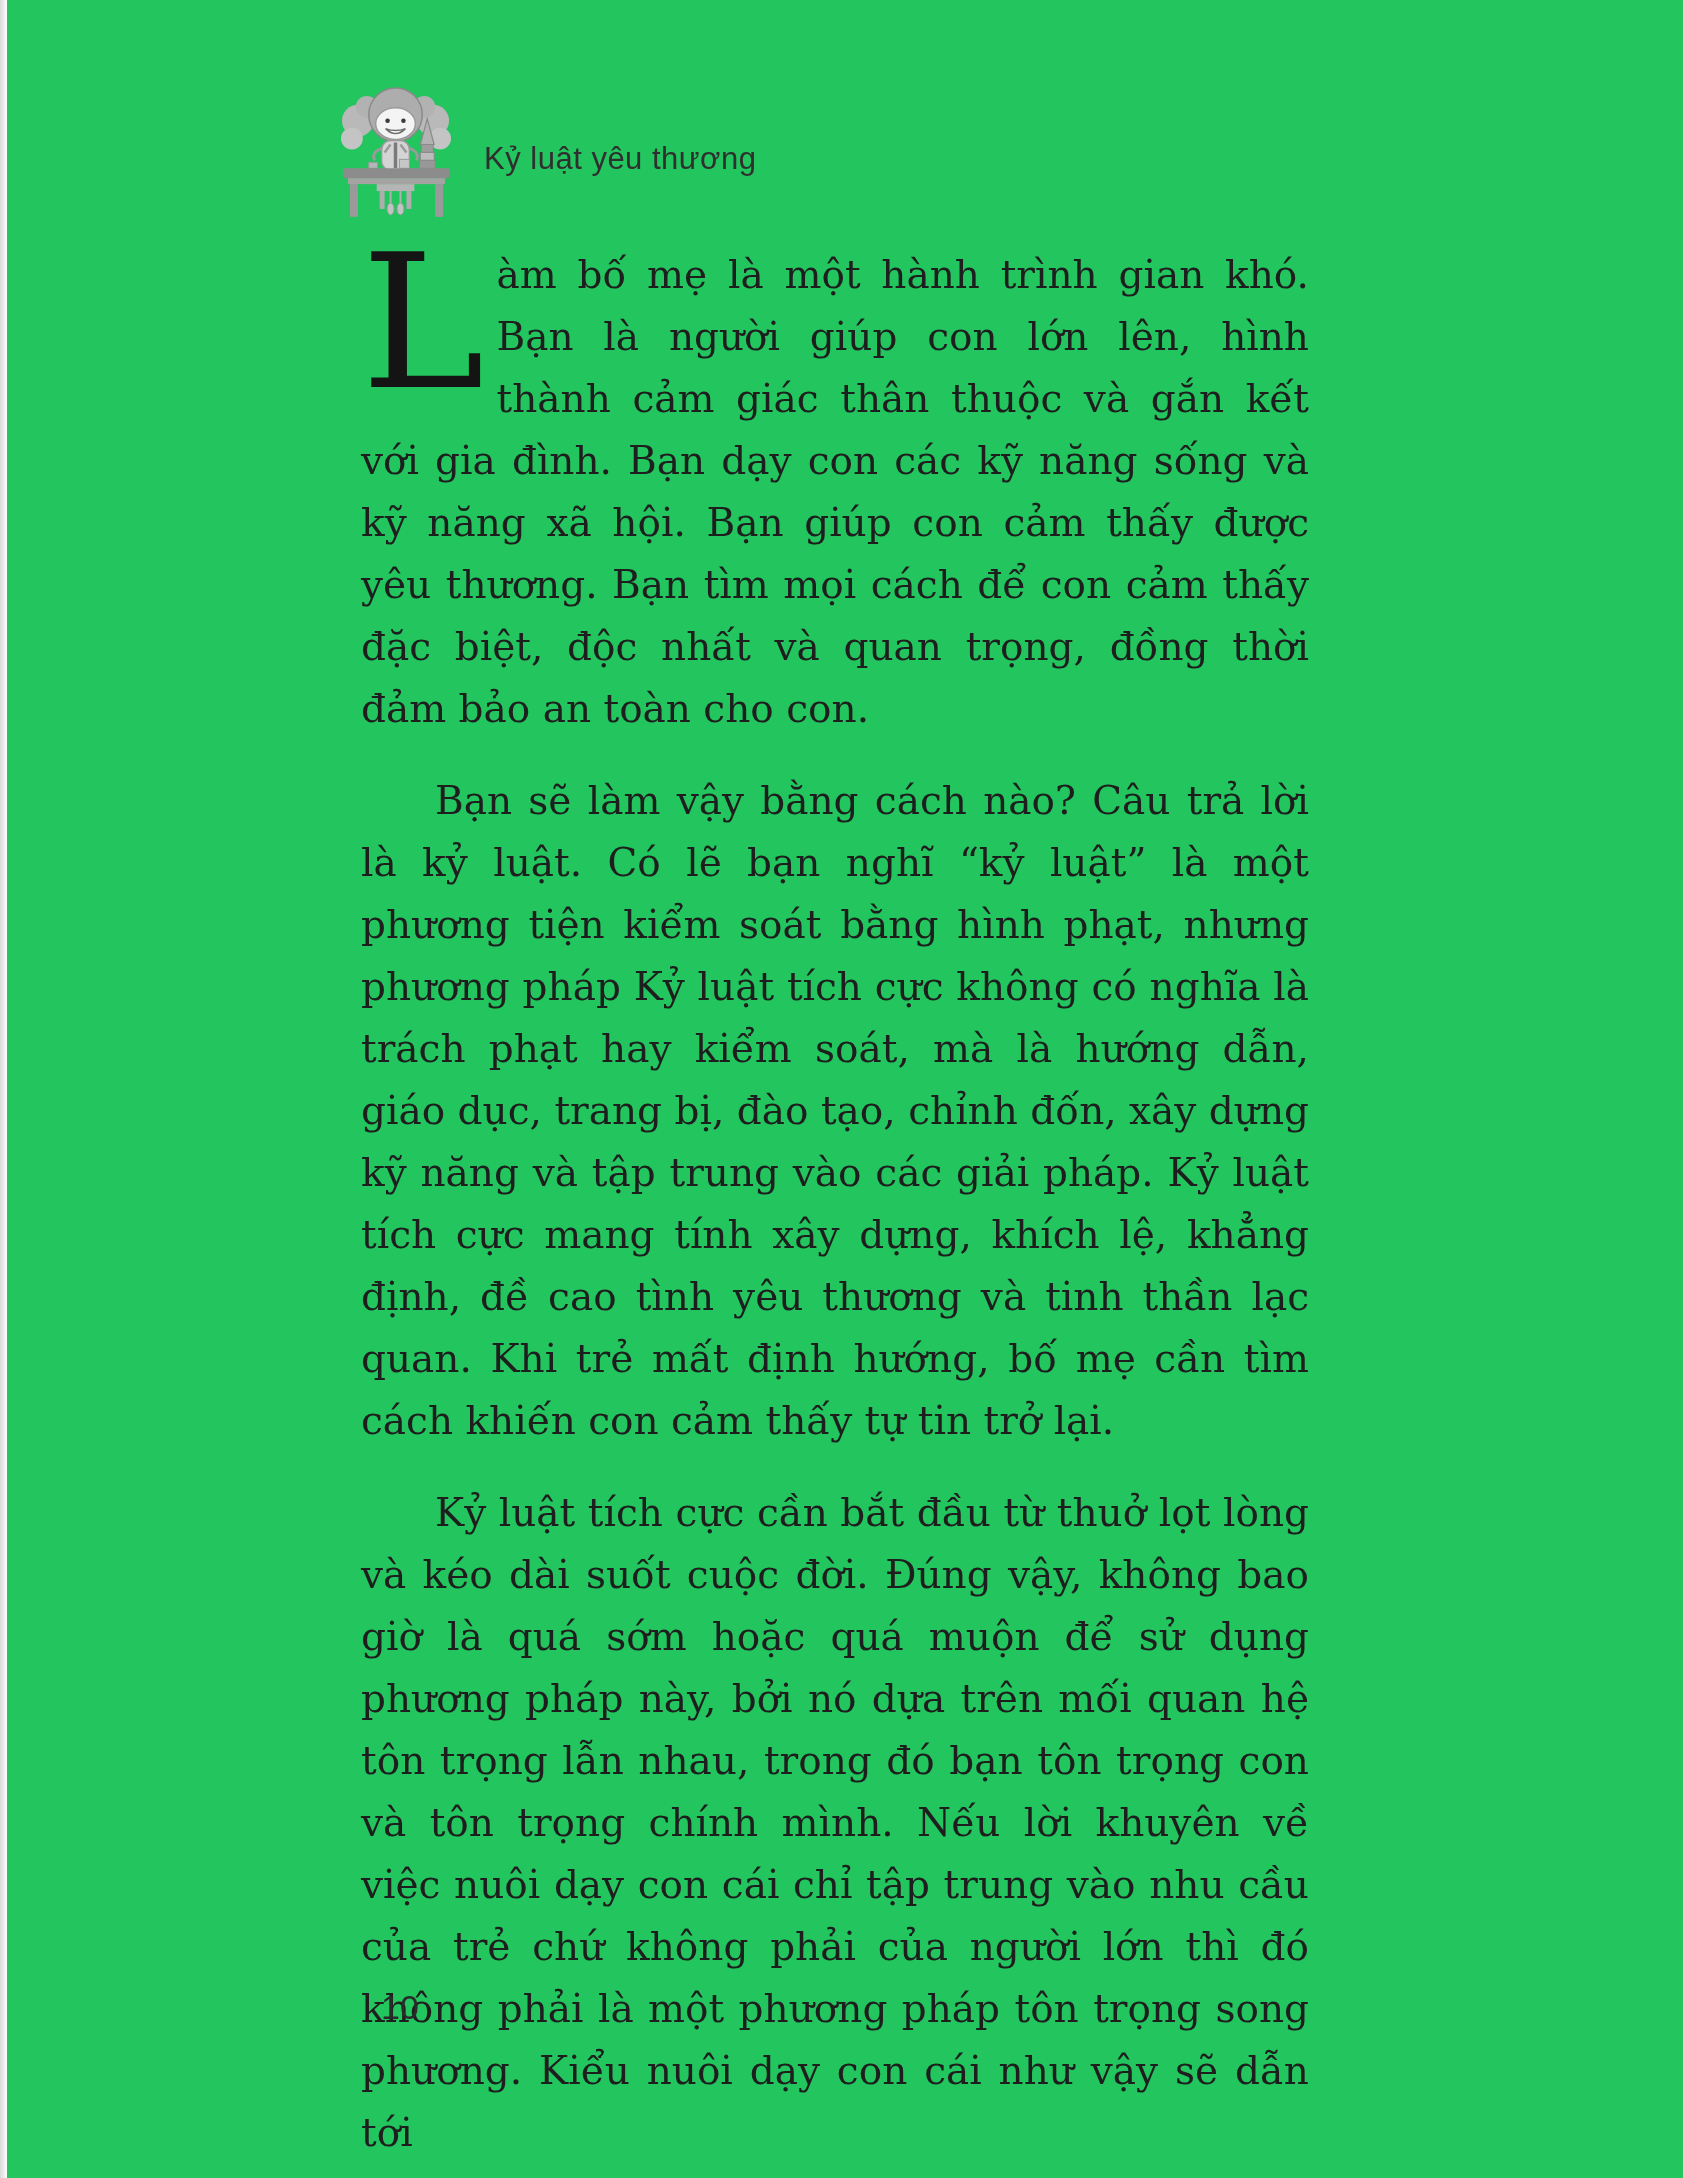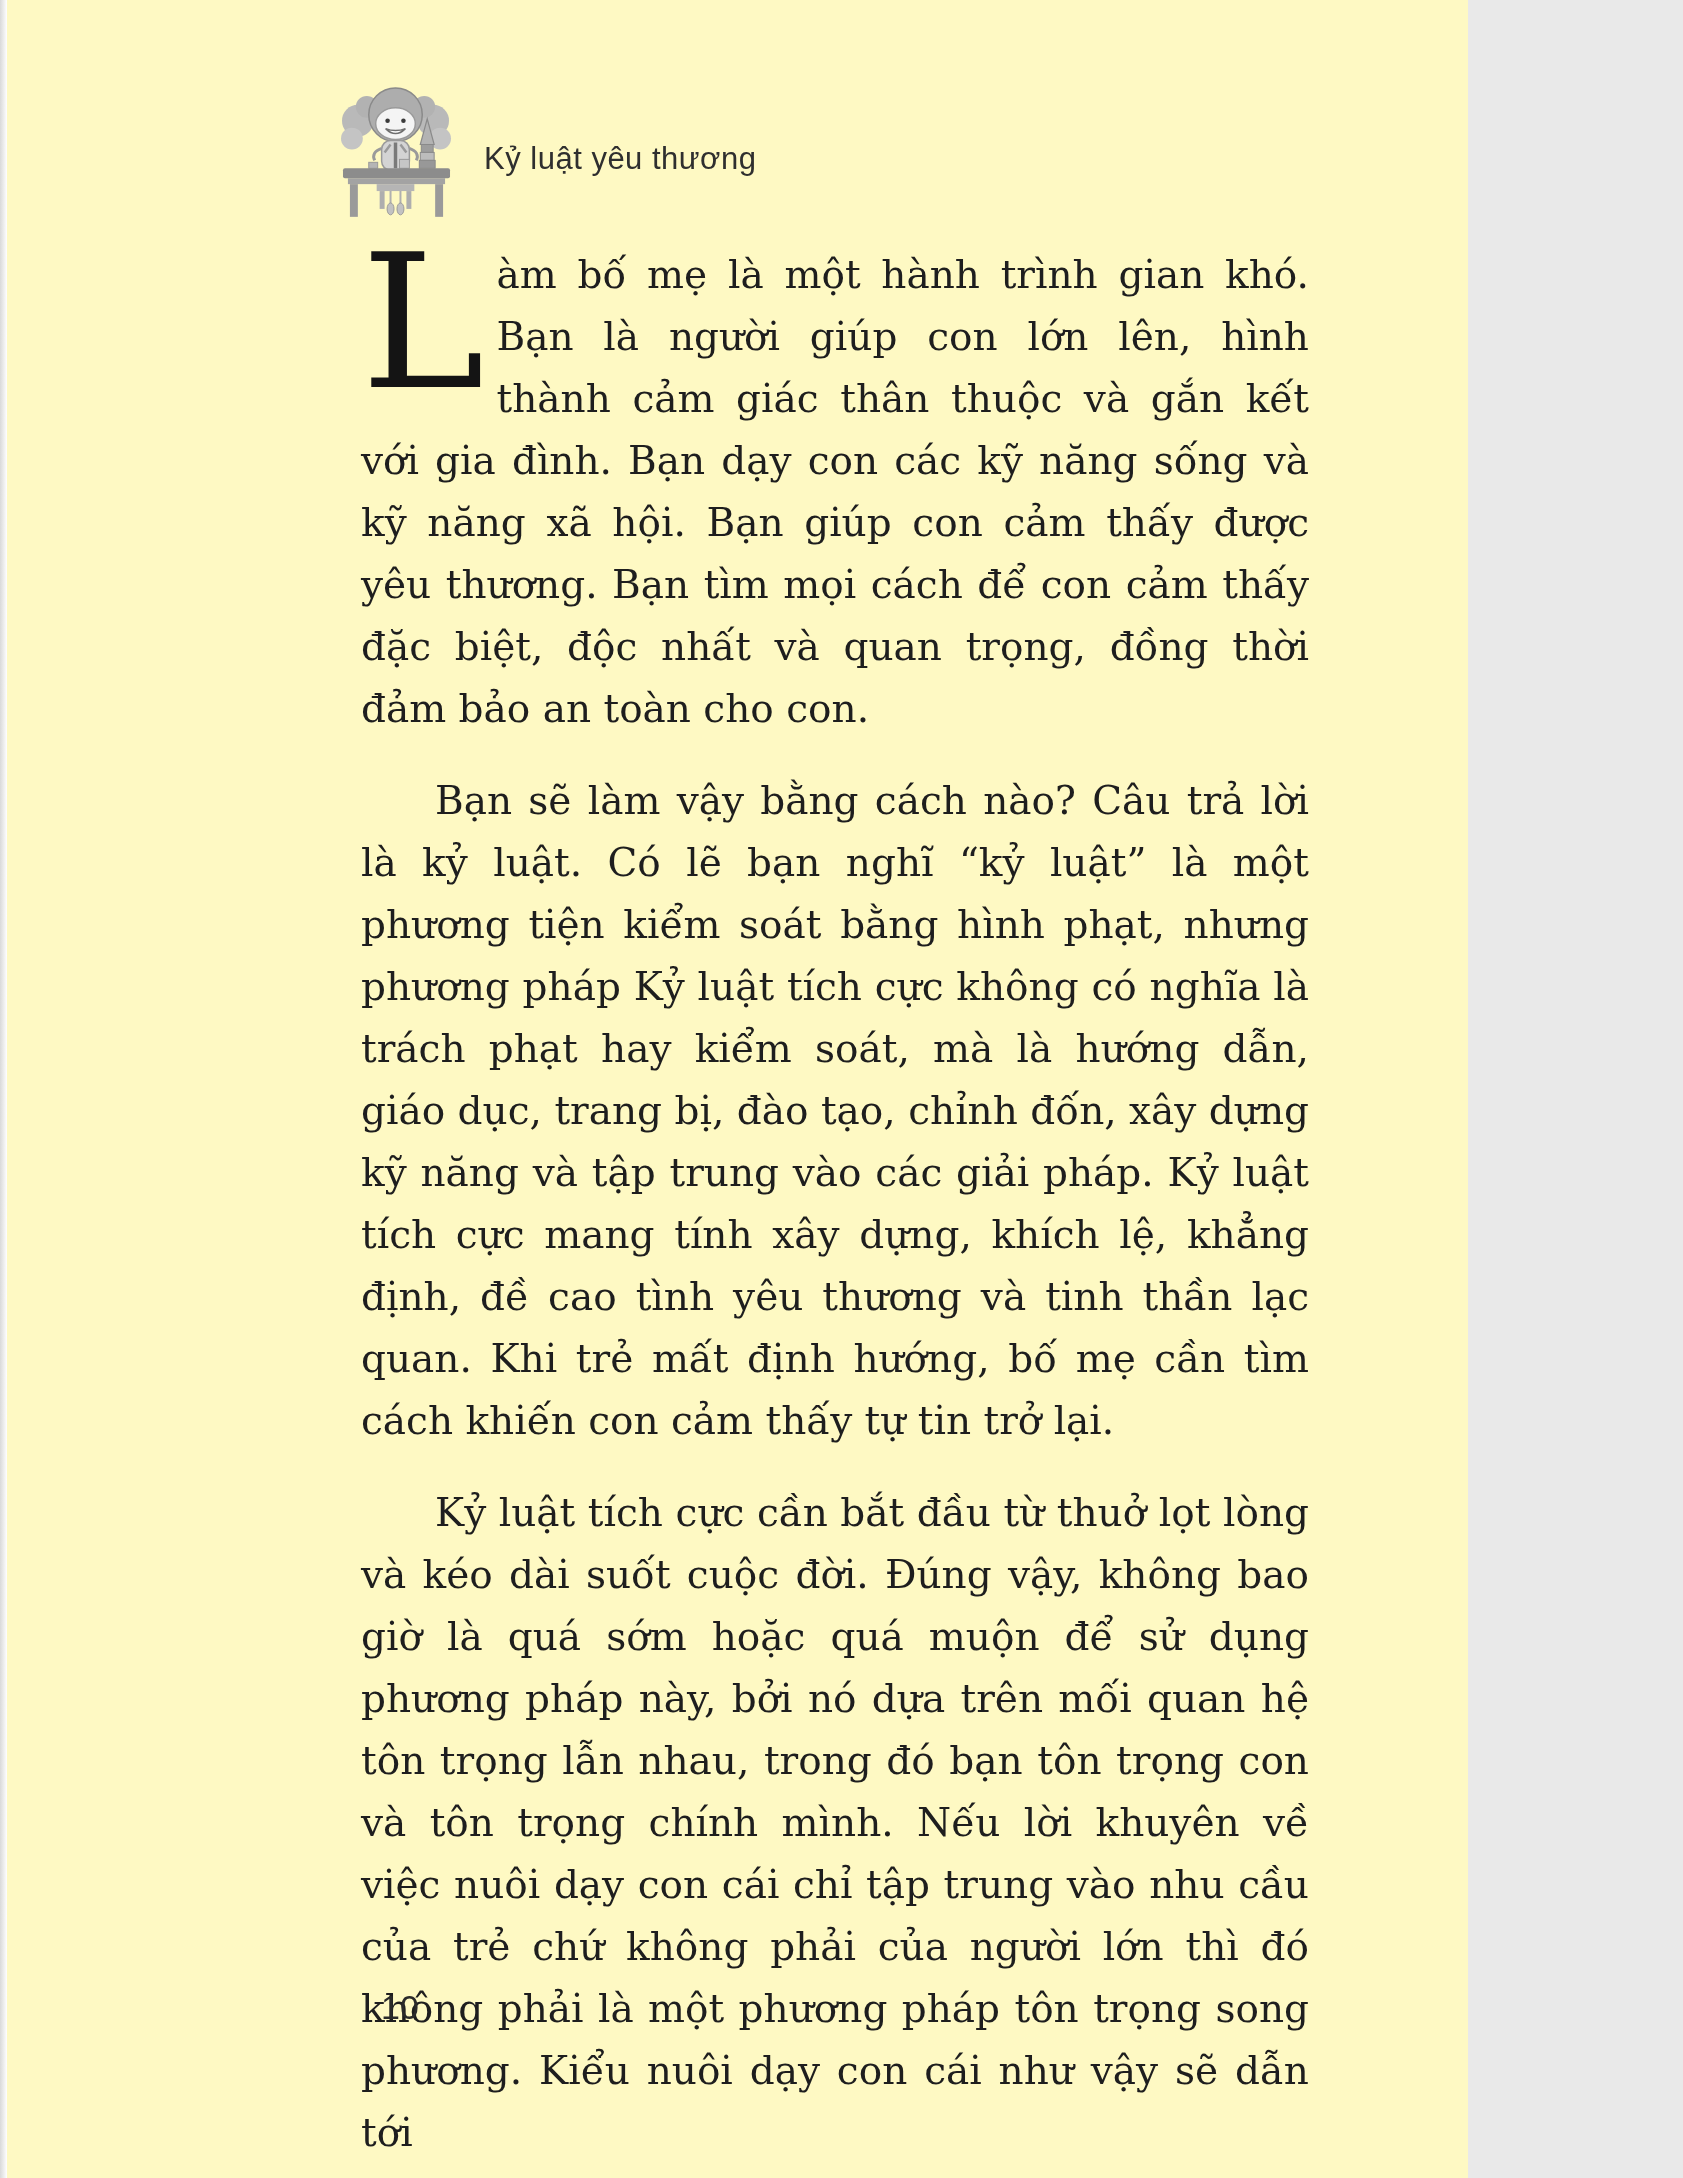--- a/index.html
+++ b/index.html
@@ -1,20 +1,20 @@
 <!DOCTYPE html>
 <html lang="vi"><head>
 <meta charset="utf-8">
 <style>
   html, body { margin: 0; padding: 0; background: #e9e9e9; }
   .page {
     position: relative;
-    width: 1468px;
+    width: 1683px;
     height: 2178px;
-    background: #fef9c3;
+    background: #22c55e;
     overflow: hidden;
     font-family: "DejaVu Serif", serif;
   }
   
   .page::before {
     content: "";
     position: absolute;
     left: 0; top: 0;
     width: 7px; height: 100%;
     background: linear-gradient(90deg, #d9d9d9, #ffffff);

